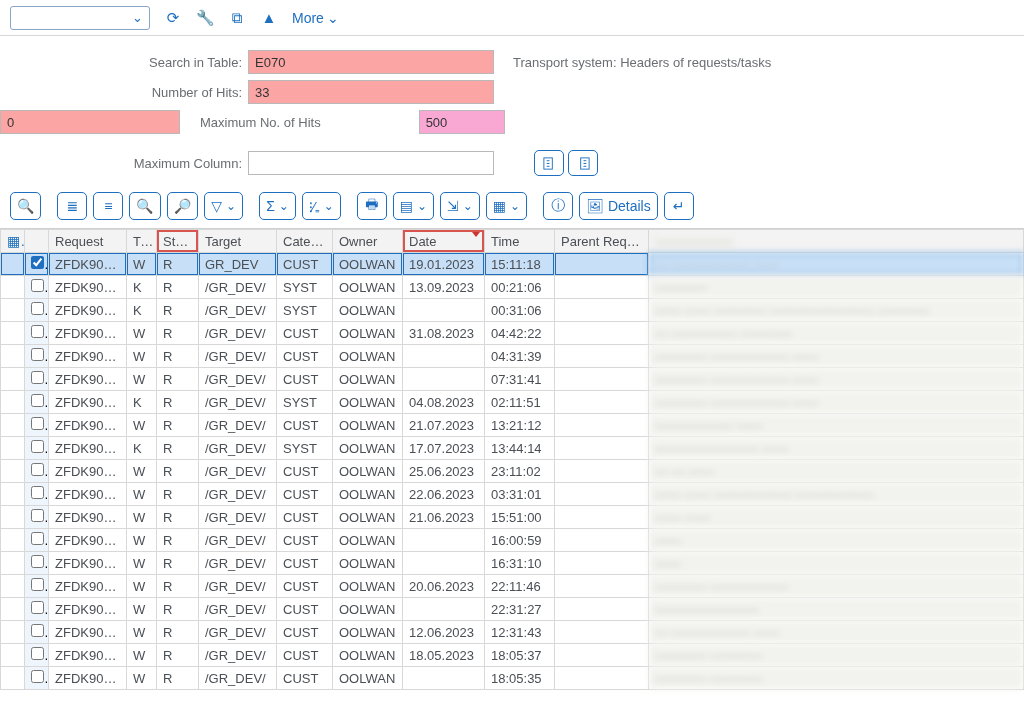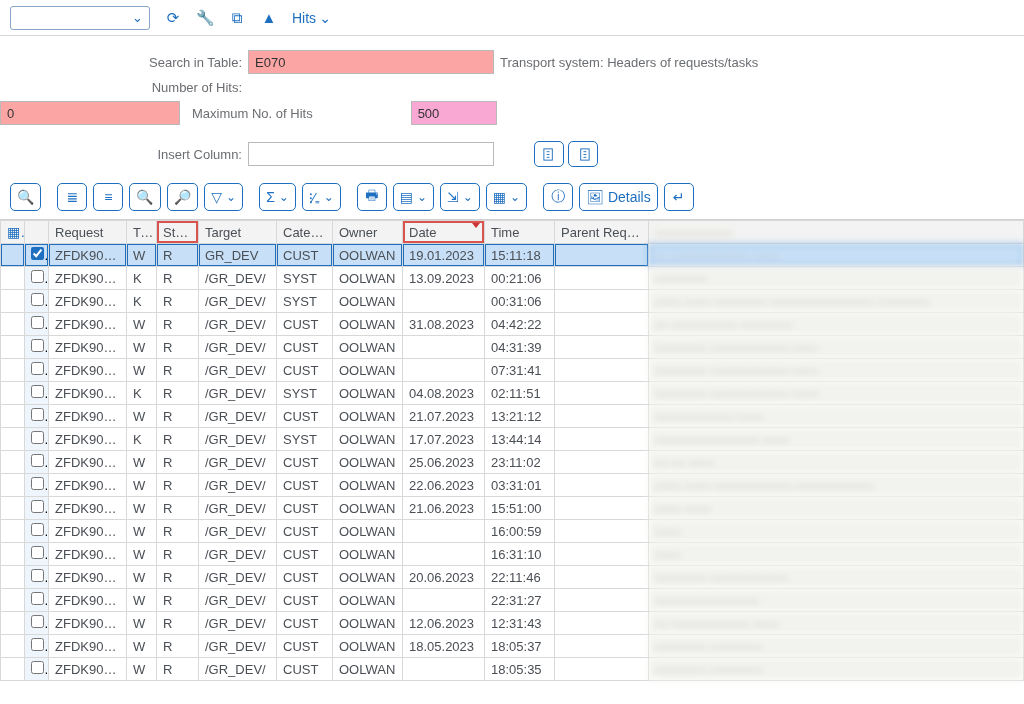--- a/index.html
+++ b/index.html
@@ -65,21 +65,21 @@
   }
   .form-input {
     height: 24px;
     border: 1px solid #b9b9b9;
     background: #fca5a5;
     padding: 0 6px;
     font-size: 13px;
     color: #333;
   }
   .form-input.white { background: #f9a8d4; }
-  .form-hint { color: #6a6d71; margin-left: 6px; }
+  .form-hint { color: #6a6d71; margin-left: 19px; }
   .insert-row {
     display: flex;
     align-items: center;
     padding: 10px 0 6px 0;
   }
   .insert-row .form-label { width: 248px; }
   .insert-input {
     width: 246px; height: 24px;
     border: 1px solid #b9b9b9;
     background: #fff;
@@ -195,42 +195,43 @@
 
 <div class="top-toolbar">
   <div class="combo">
     <span>⌄</span>
   </div>
   <span class="toolbar-icon">⟳</span>
   <span class="toolbar-icon">🔧</span>
   <span class="toolbar-icon">⧉</span>
   <span class="toolbar-icon">▲</span>
   <span class="more-link">
-    <span>Hits</span>
+    <span>More</span>
     <span>⌄</span>
   </span>
 </div>
 
 <div class="form-area">
   <div class="form-row">
     <div class="form-label">Search in Table:</div>
     <input class="form-input" style="width: 246px;" readonly="" value="E070">
     <div class="form-hint">Transport system: Headers of requests/tasks</div>
   </div>
   <div class="form-row">
     <div class="form-label">Number of Hits:</div>
+    <input class="form-input" style="width: 246px;" readonly="" value="33">
   </div>
   <div class="form-row">
     <input class="form-input" style="width: 180px;" readonly="" value="0">
-    <div class="form-hint" style="margin-left:12px">Maximum No. of Hits</div>
+    <div class="form-hint" style="margin-left:20px">Maximum No. of Hits</div>
     <input class="form-input white" style="width: 86px; margin-left: 98px;" value="500">
   </div>
 
   <div class="insert-row">
-    <div class="form-label">Insert Column:</div>
+    <div class="form-label">Maximum Column:</div>
     <input class="insert-input" style="">
     <div class="pill-group">
       <div class="pill-btn">
         <svg class="icon" viewBox="0 0 16 16">
             <rect x="2" y="2" width="9" height="12" fill="none" stroke="#1e6fc0"></rect>
             <path d="M5 5h3M5 8h3M5 11h3" stroke="#1e6fc0"></path>
           </svg>
       </div>
       <div class="pill-btn">
         <svg class="icon" viewBox="0 0 16 16">

